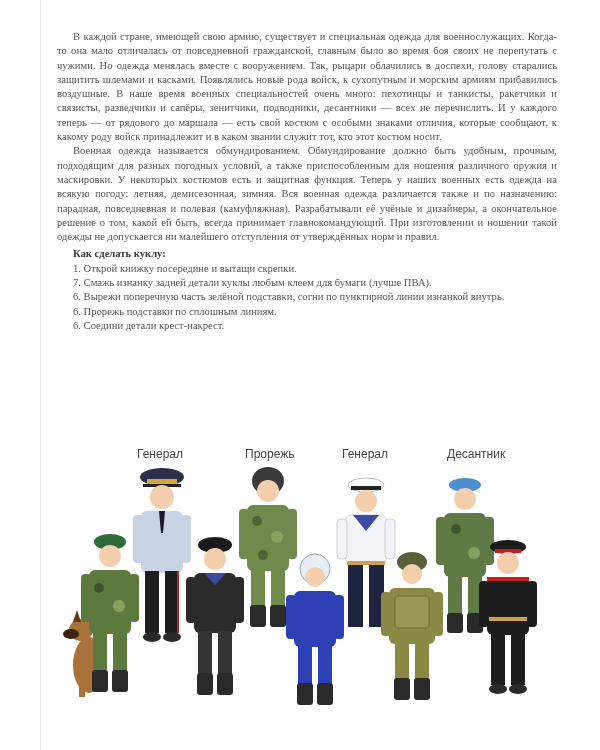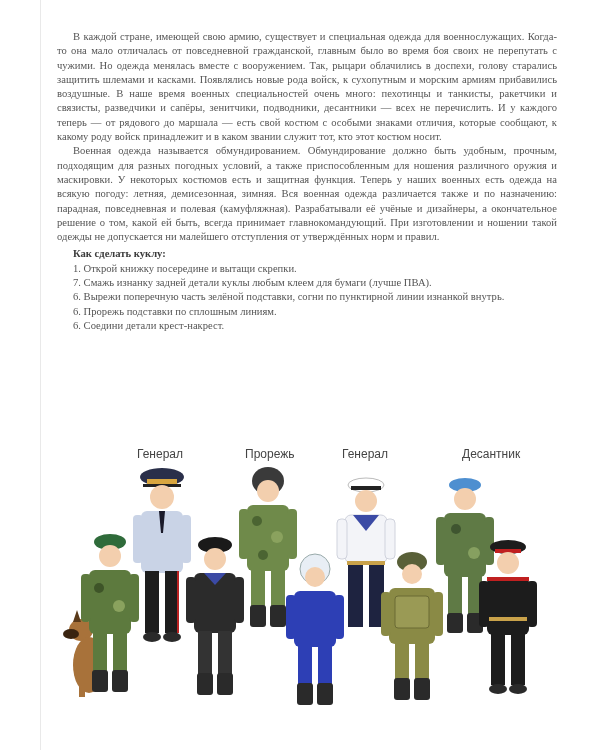--- a/index.html
+++ b/index.html
@@ -27,21 +27,21 @@
   <p class="step">7. Смажь изнанку задней детали куклы любым клеем для бумаги (лучше ПВА).</p>
   <p class="step">6. Вырежи поперечную часть зелёной подставки, согни по пунктирной линии изнанкой внутрь.</p>
   <p class="step">6. Прорежь подставки по сплошным линиям.</p>
   <p class="step">6. Соедини детали крест-накрест.</p>
 </div>
 
 <div class="illustration">
   <span class="label" style="left:82px; top:12px;">Генерал</span>
   <span class="label" style="left:190px; top:12px;">Прорежь</span>
   <span class="label" style="left:287px; top:12px;">Генерал</span>
-  <span class="label" style="left:407px; top:12px;text-align:center;">Десантник</span>
+  <span class="label" style="left:392px; top:12px;text-align:center;">Десантник</span>
 
   <svg class="figure" style="left:72px; top:28px;" width="70" height="185">
     <ellipse cx="35" cy="14" rx="22" ry="9" fill="#2a2f4a"></ellipse>
     <rect x="20" y="16" width="30" height="6" fill="#d8a640"></rect>
     <rect x="16" y="21" width="38" height="3" fill="#222"></rect>
     <circle cx="35" cy="34" r="12" fill="#f3cfae"></circle>
     <rect x="14" y="48" width="42" height="62" rx="6" fill="#c9d3e6"></rect>
     <polygon points="32,48 38,48 36,70 34,70" fill="#1a1a2a"></polygon>
     <rect x="6" y="52" width="10" height="48" rx="4" fill="#c9d3e6"></rect>
     <rect x="54" y="52" width="10" height="48" rx="4" fill="#c9d3e6"></rect>

